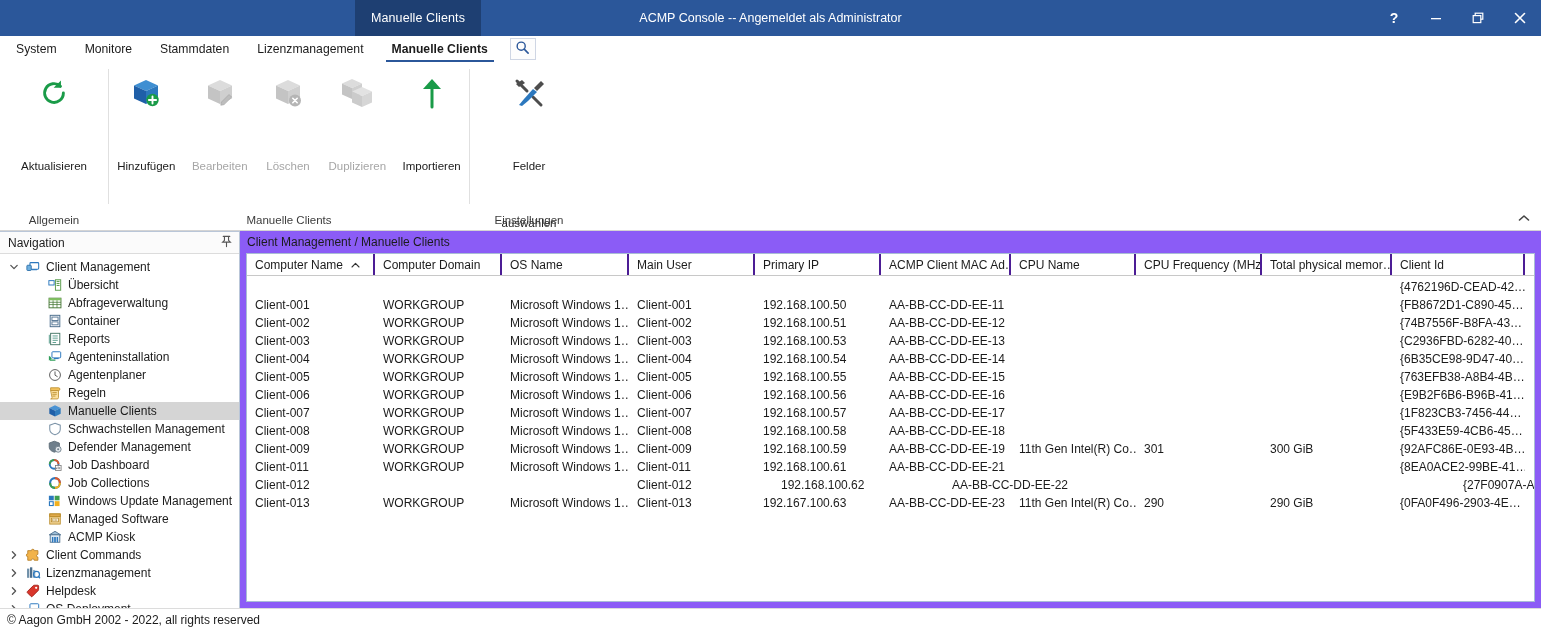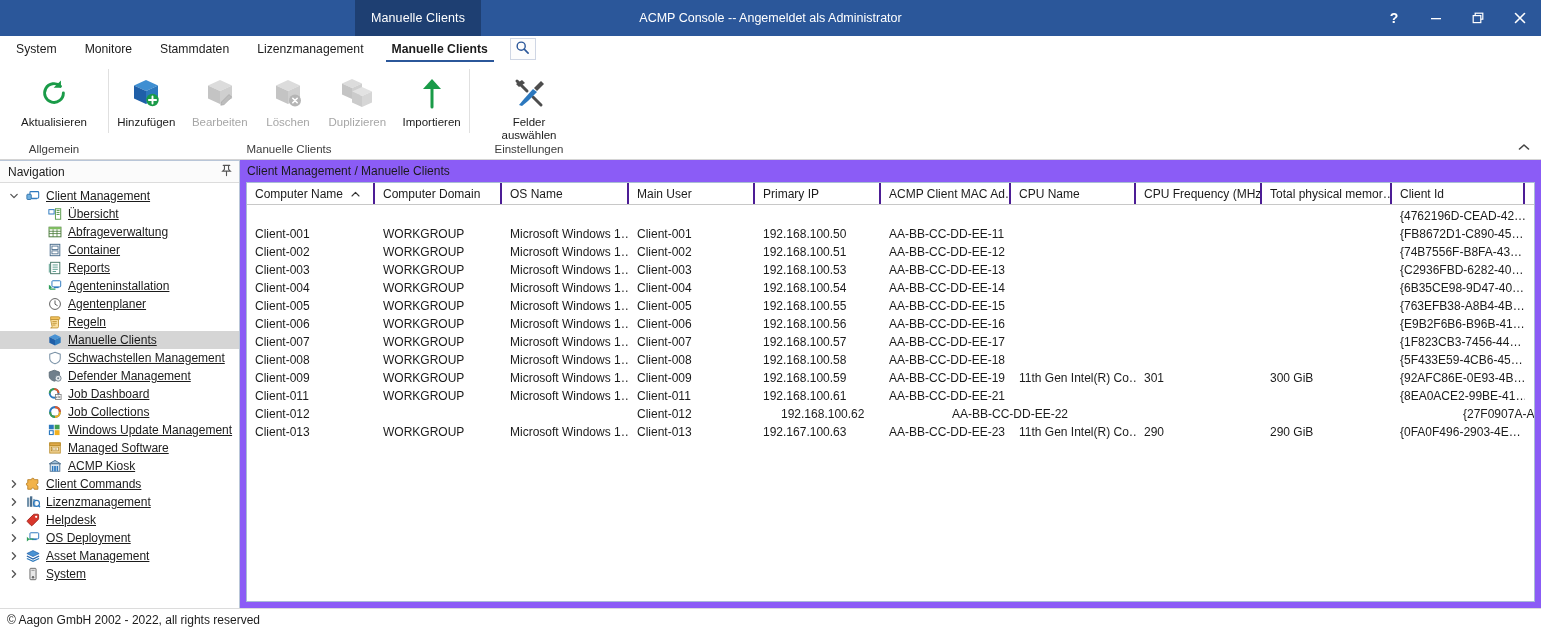--- a/index.html
+++ b/index.html
@@ -64,21 +64,21 @@
   }
   .rgroup { position: relative; display: flex; flex-direction: column; }
   .rgroup-items { display: flex; align-items: flex-start; padding-top: 8px; }
   .rgroup-label {
     position: absolute; bottom: 4px; left: 0; right: 0; text-align: center;
     font-size: 11.5px; color: #3c3c3c;
   }
   .rgroup-sep { width: 1px; background: #e0e0e0; margin: 6px 0 26px 0; align-self: stretch; }
   .rbtn {
     display: flex; flex-direction: column; align-items: center; justify-content: flex-start;
-    min-width: 64px; padding: 2px 8px 0 8px; text-align: center;
+    min-width: 64px; padding: 2px 8px 0 8px; text-align: center; gap: 44px;
   }
   .rbtn .glyph { height: 40px; display: flex; align-items: center; justify-content: center; }
   .rbtn .rlabel { font-size: 11.5px; color: #1b1b1b; line-height: 13px; margin-top: 3px; }
   .rbtn.disabled .rlabel { color: #a6a6a6; }
   .ribbon-collapse {
     position: absolute; right: 6px; bottom: 3px; width: 22px; height: 18px;
     display: flex; align-items: center; justify-content: center; color: #444;
   }
 
   
@@ -98,21 +98,21 @@
   }
   .sidebar-header .pin { margin-left: auto; display: flex; align-items: center; }
   .nav-tree { flex: 1 1 auto; overflow: hidden; padding-top: 4px; background:#fff; }
   .nav-row {
     height: 18px; display: flex; align-items: center; font-size: 12px;
     color: #1b1b1b; padding-right: 4px; white-space: nowrap;
   }
   .nav-row.selected { background: #d5d5d5; }
   .nav-exp { width: 16px; display: flex; align-items: center; justify-content: center; color: #555; }
   .nav-ico { width: 22px; display: flex; align-items: center; justify-content: center; }
-  .nav-label { padding-left: 2px; text-decoration: underline; }
+  .nav-label { padding-left: 2px; }
   .lvl0 { padding-left: 6px; }
   .lvl1 { padding-left: 28px; }
 
   
   .content { flex: 1 1 auto; display: flex; flex-direction: column; background: #8b5cf6; min-width: 0; }
   .breadcrumb {
     height: 22px; flex: 0 0 22px; display: flex; align-items: center;
     padding-left: 7px; font-size: 12px; color: #1b1b1b;
   }
   .grid-wrap {

